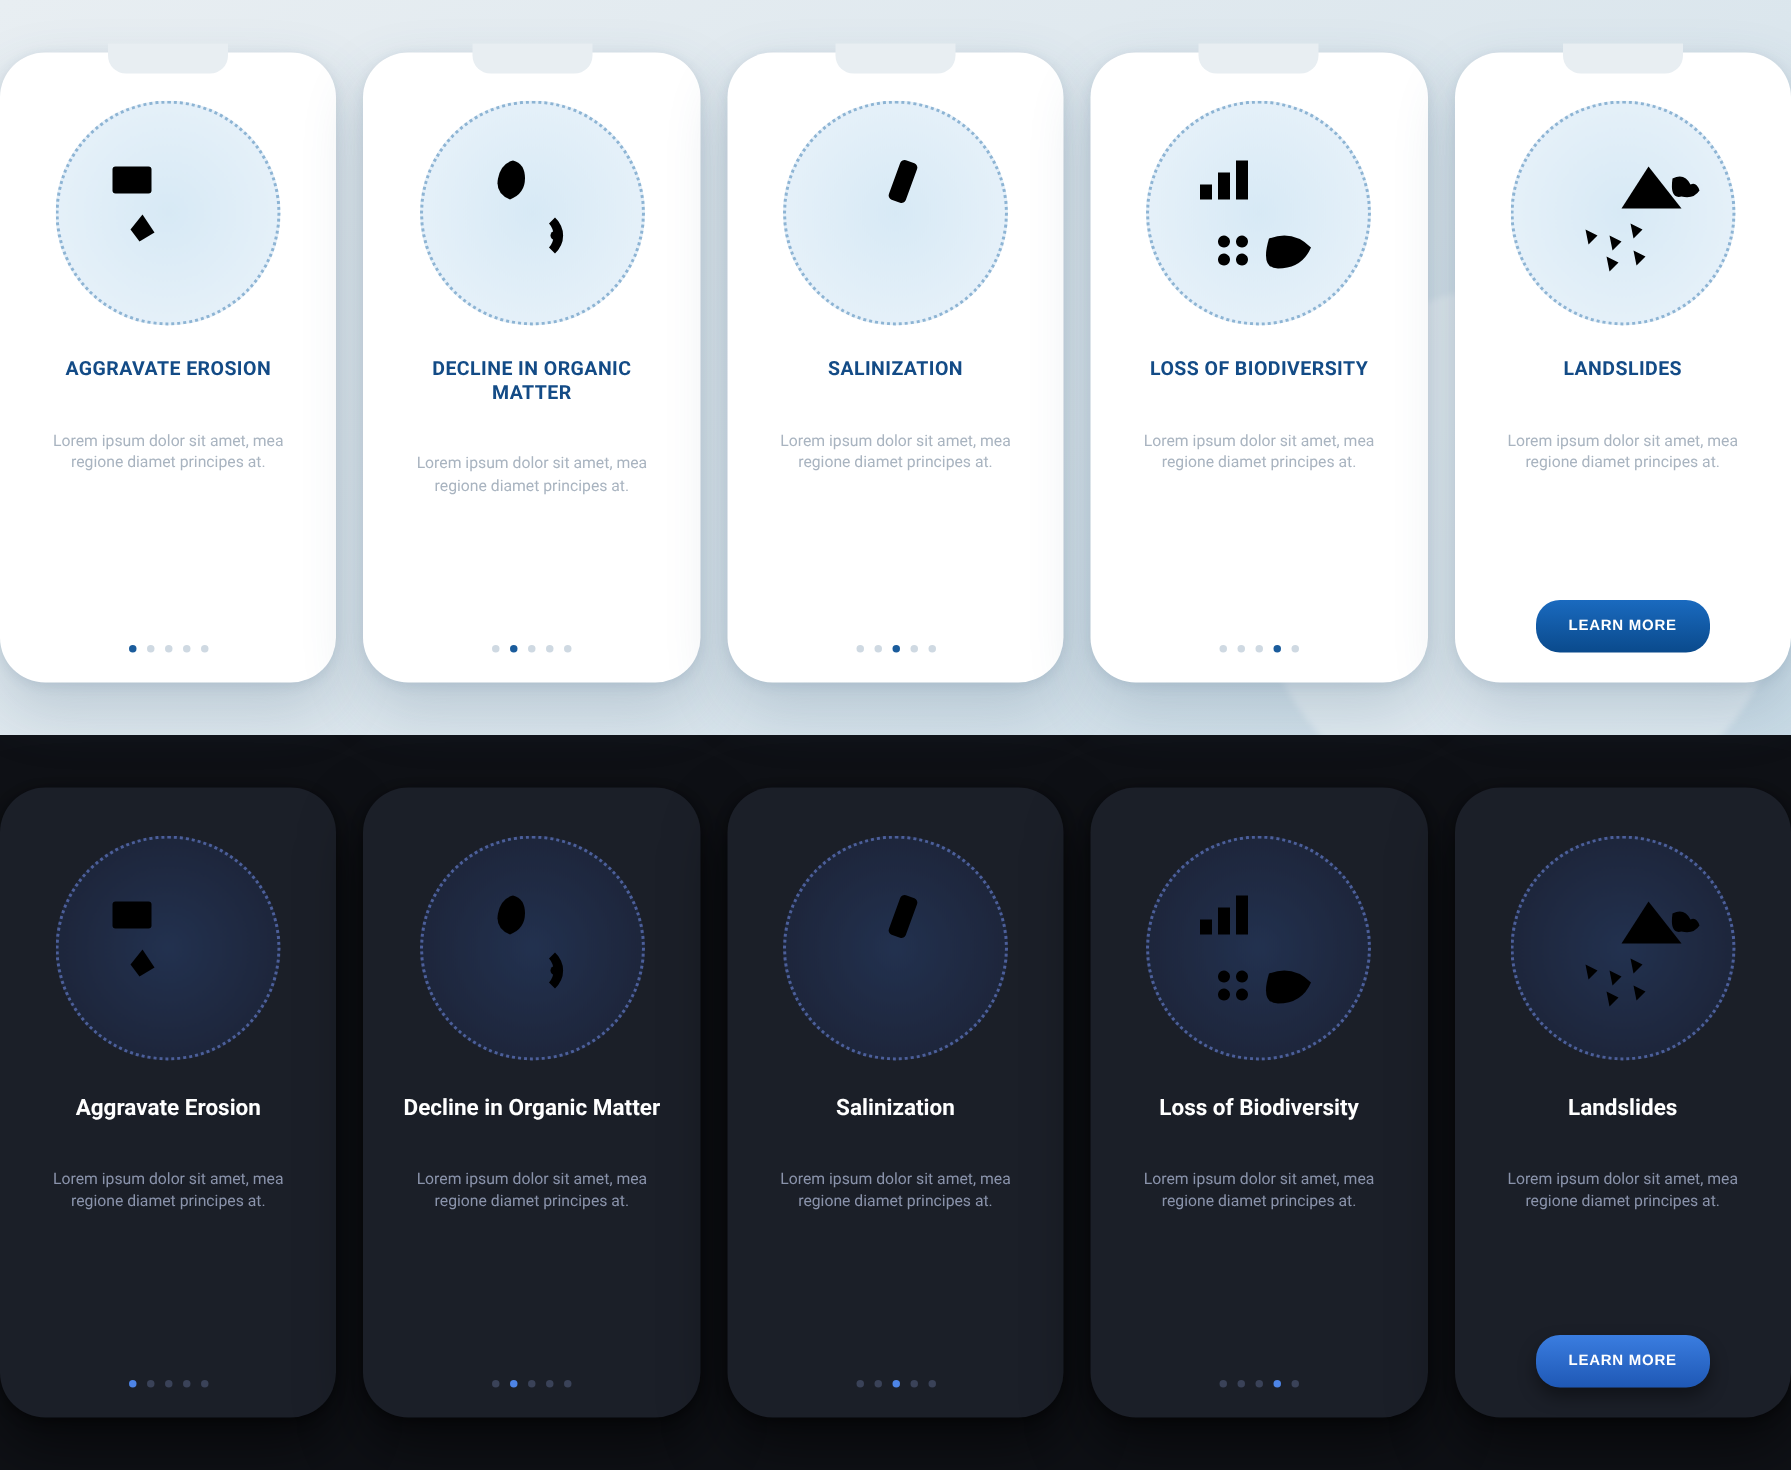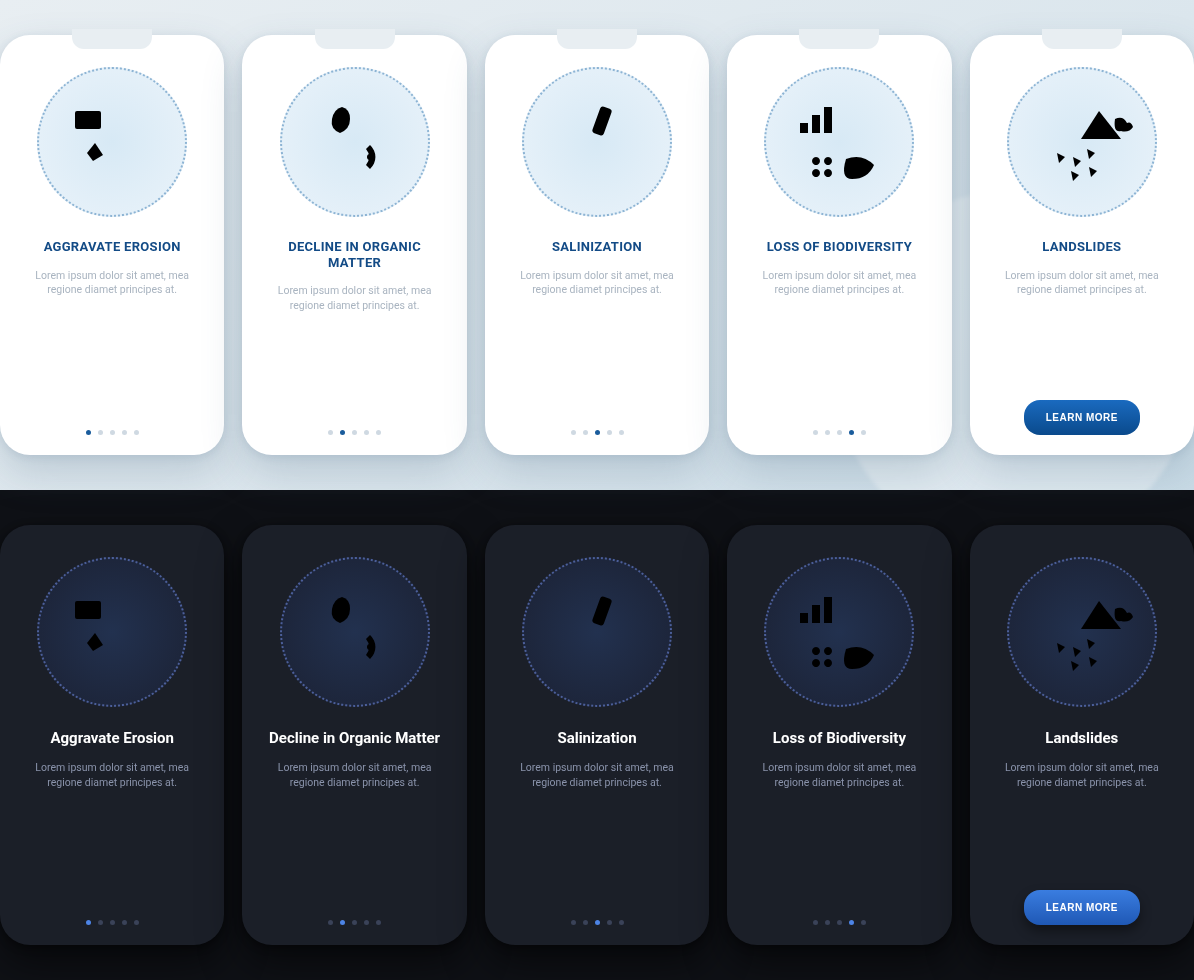--- a/index.html
+++ b/index.html
@@ -79,21 +79,21 @@
     margin-top: 22px;
     font-weight: 700;
     text-align: center;
     line-height: 1.2;
     max-width: 180px;
   }
   .light .title { color: #134b86; text-transform: uppercase; font-size: 13px; letter-spacing: 0.3px; }
   .dark  .title { color: #ffffff; font-size: 15px; }
 
   .desc {
-    margin-top: 14px;
+    margin-top: 32px;
     font-size: 10.5px;
     text-align: center;
     line-height: 1.4;
     max-width: 170px;
   }
   .light .desc { color: #a9b4c0; }
   .dark  .desc { color: #8a93ab; }
 
   .footer {
     margin-top: auto;

